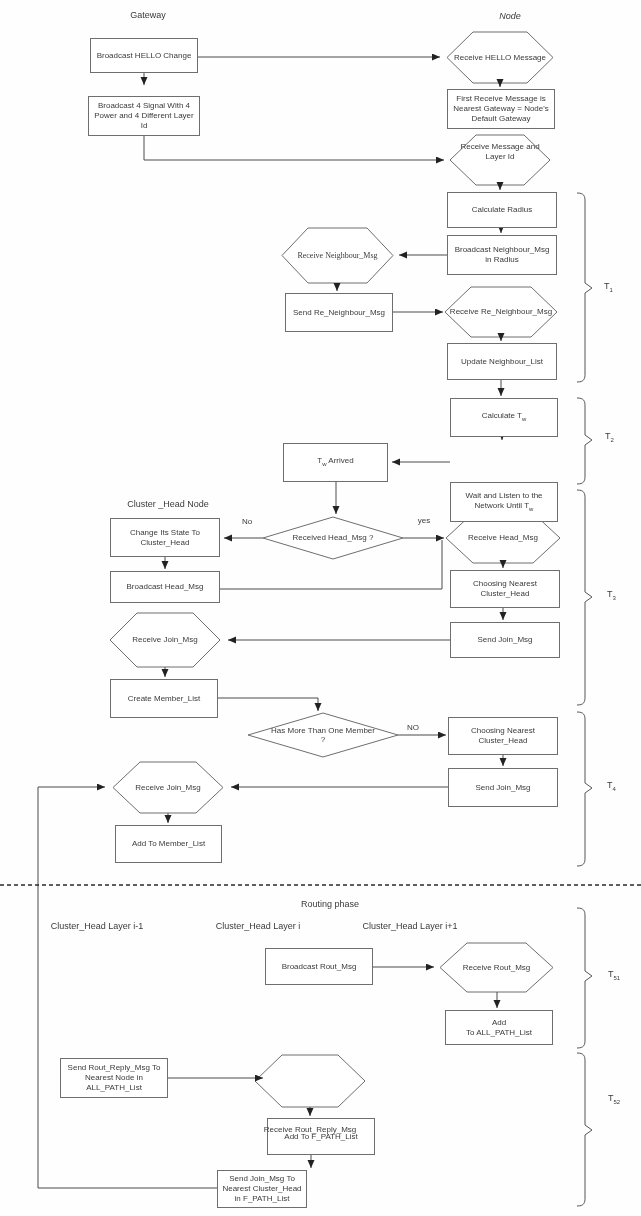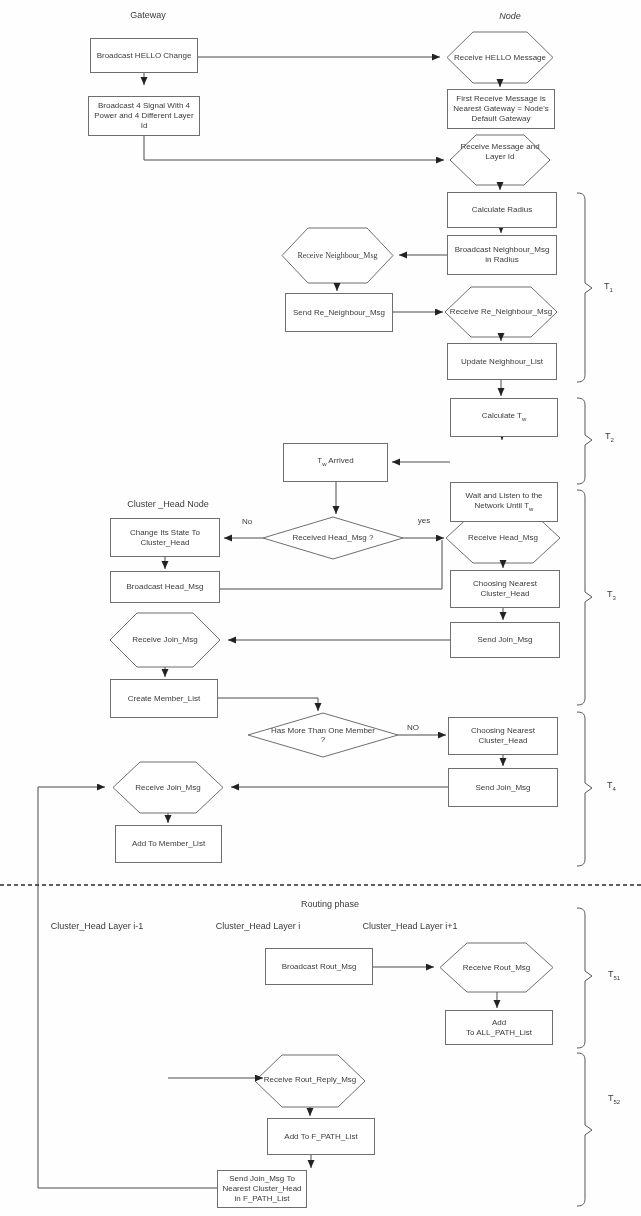--- a/index.html
+++ b/index.html
@@ -125,32 +125,33 @@
   <div class="bx" style="left:450px;top:570px;width:110px;height:38px;">Choosing Nearest Cluster_Head</div>
   <div class="bx" style="left:450px;top:622px;width:110px;height:36px;">Send Join_Msg</div>
   <div class="bx" style="left:110px;top:679px;width:108px;height:39px;">Create Member_List</div>
   <div class="bx" style="left:448px;top:717px;width:110px;height:38px;">Choosing Nearest Cluster_Head</div>
   <div class="bx" style="left:448px;top:768px;width:110px;height:39px;">Send Join_Msg</div>
   <div class="bx" style="left:115px;top:825px;width:107px;height:38px;">Add To Member_List</div>
   <div class="bx" style="left:265px;top:948px;width:108px;height:37px;">Broadcast Rout_Msg</div>
   <div class="bx" style="left:445px;top:1010px;width:108px;height:35px;">
       <span><span>Add</span><br><span>To ALL_PATH_List</span></span>
     </div>
+  <div class="bx" style="left:60px;top:1058px;width:108px;height:40px;">Send Rout_Reply_Msg To Nearest Node in ALL_PATH_List</div>
   <div class="bx" style="left:267px;top:1118px;width:108px;height:37px;">Add To F_PATH_List</div>
   <div class="bx" style="left:217px;top:1170px;width:90px;height:38px;">Send Join_Msg To Nearest Cluster_Head in F_PATH_List</div>
 
   <div class="hxt" style="left:447px;top:32px;width:106px;height:51px;">Receive HELLO Message</div>
   <div class="hxt" style="left:450px;top:135px;width:100px;height:34px;">Receive Message and Layer Id</div>
   <div class="hxt" style="left:282px;top:228px;width:111px;height:55px;font-family:Liberation Serif, serif;">Receive Neighbour_Msg</div>
   <div class="hxt" style="left:443px;top:287px;width:116px;height:50px;">Receive Re_Neighbour_Msg</div>
   <div class="hxt" style="left:446px;top:513px;width:114px;height:50px;">Receive Head_Msg</div>
   <div class="hxt" style="left:110px;top:613px;width:110px;height:54px;">Receive Join_Msg</div>
   <div class="hxt" style="left:113px;top:762px;width:110px;height:51px;">Receive Join_Msg</div>
   <div class="hxt" style="left:440px;top:943px;width:113px;height:49px;">Receive Rout_Msg</div>
-  <div class="hxt" style="left:252px;top:1059px;width:116px;height:42px;">Receive Rout_Reply_Msg</div>
+  <div class="hxt" style="left:252px;top:1109px;width:116px;height:42px;">Receive Rout_Reply_Msg</div>
 
   <div class="dmt" style="left:265px;top:520px;width:136px;height:36px;">Received Head_Msg ?</div>
   <div class="dmt" style="left:250px;top:715px;width:146px;height:40px;">
       <span>Has More Than One Member</span>
       <span>?</span>
     </div>
 
   <div class="elb" style="left:247px;top:517px;">No</div>
   <div class="elb" style="left:424px;top:516px;">yes</div>
   <div class="elb" style="left:413px;top:723px;">NO</div>

